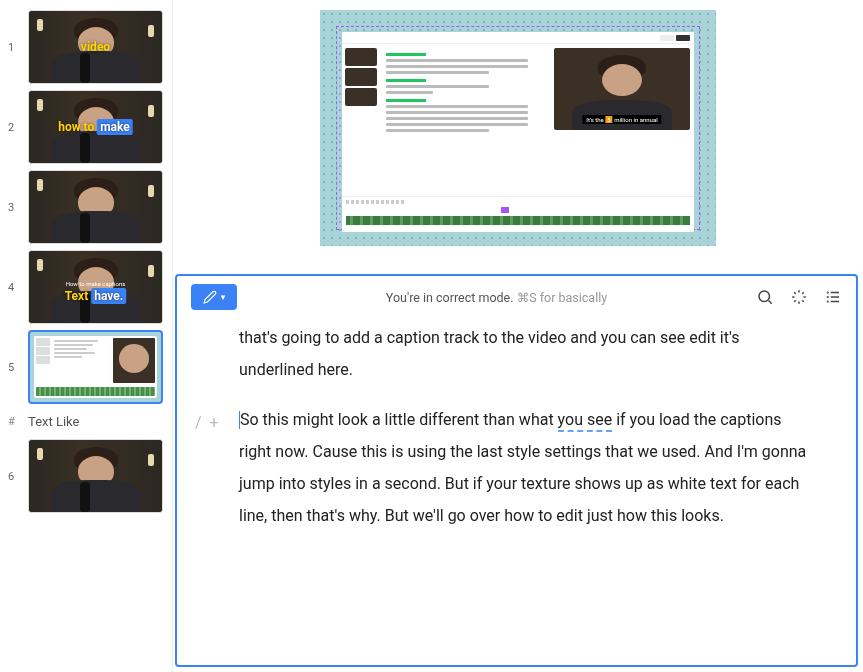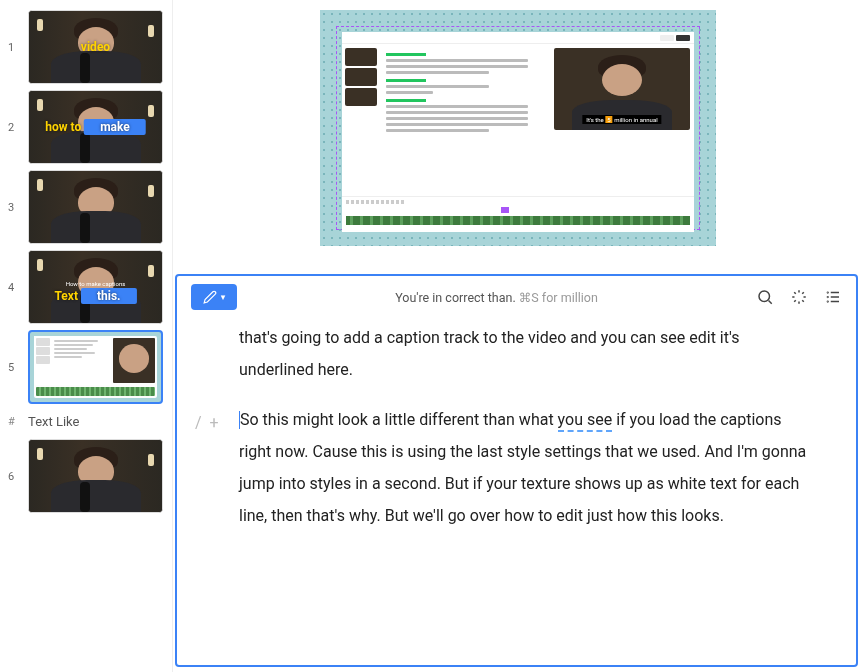--- a/index.html
+++ b/index.html
@@ -104,21 +104,21 @@
       position: absolute;
       left: 50%;
       top: 50%;
       transform: translate(-50%, -50%);
       font-size: 12px;
       font-weight: 700;
       white-space: nowrap;
       text-shadow: 0 0 3px rgba(0,0,0,0.6);
     }
     .cap-yellow { color: #ffd400; }
-    .cap-blue { background: #3b82f6; color: #fff; padding: 1px 16px; border-radius: 2px; }
+    .cap-blue { background: #3b82f6; color: #fff; padding: 1px 3px; border-radius: 2px; }
     .small-cap {
       position: absolute;
       left: 50%;
       top: 40%;
       transform: translateX(-50%);
       font-size: 6px;
       color: #fff;
       white-space: nowrap;
     }
     .thumb-editor {
@@ -503,21 +503,21 @@
     <div class="thumb-img">
       <div class="thumb-scene room-bg">
         <div class="lamp" style="left:8px;top:8px"></div>
         <div class="lamp" style="right:8px;top:14px"></div>
         <div class="hair"></div>
           <div class="head"></div>
           <div class="body-sh"></div>
           <div class="mic"></div>
         <div class="small-cap">How to make captions</div>
         <div class="caption-overlay" style="top:62%">
-          <span class="cap-yellow">Text </span><span class="cap-blue">this.</span>
+          <span class="cap-yellow">Text </span><span class="cap-blue">have.</span>
         </div>
       </div>
     </div>
   </div>
 
   <div class="thumb-row">
     <div class="thumb-num">5</div>
     <div class="thumb-img selected thumb-editor">
       <div class="editor-mini">
         <div class="editor-mini-top">
@@ -630,22 +630,22 @@
 
   <div class="editor-panel">
     <div class="editor-toolbar">
       <div class="edit-btn">
         <svg viewBox="0 0 24 24" fill="none" stroke="currentColor" stroke-width="2">
             <path d="M17 3a2.8 2.8 0 1 1 4 4L7.5 20.5 2 22l1.5-5.5L17 3z"></path>
           </svg>
         <span class="chev">▾</span>
       </div>
       <div class="toolbar-center">
-        <span>You're in correct than.</span>
-        <span class="shortcut">⌘S for million</span>
+        <span>You're in correct mode.</span>
+        <span class="shortcut">⌘S for basically</span>
       </div>
       <div class="toolbar-icons">
         <svg class="tb-icon" viewBox="0 0 24 24" fill="none" stroke="currentColor" stroke-width="2">
             <circle cx="11" cy="11" r="7"></circle>
             <path d="m21 21-4.3-4.3"></path>
           </svg>
         <svg class="tb-icon" viewBox="0 0 24 24" fill="none" stroke="currentColor" stroke-width="2">
             <path d="M12 3v3m0 12v3M3 12h3m12 0h3M5.6 5.6l2.1 2.1m8.6 8.6 2.1 2.1M5.6 18.4l2.1-2.1m8.6-8.6 2.1-2.1"></path>
           </svg>
         <svg class="tb-icon" viewBox="0 0 24 24" fill="none" stroke="currentColor" stroke-width="2">

